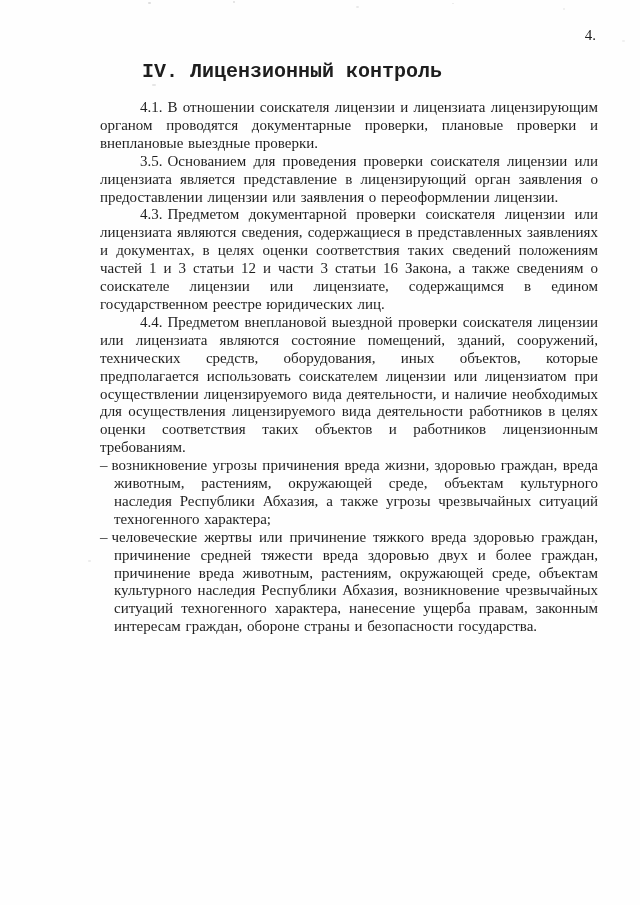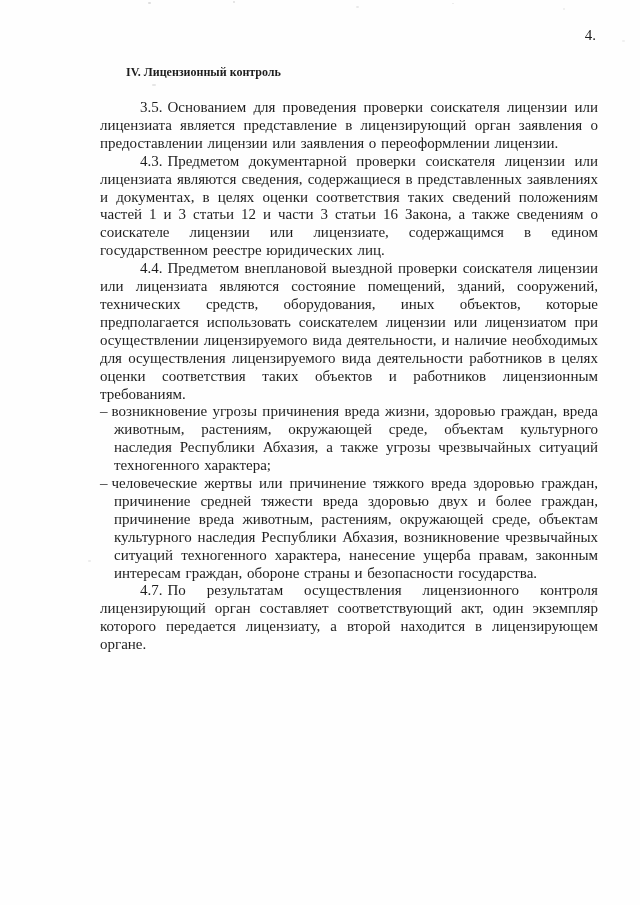--- a/index.html
+++ b/index.html
@@ -24,24 +24,25 @@
   }
   .page-number {
     margin-top: 27px;
     text-align: right;
     padding-right: 2px;
     font-size: 15px;
     line-height: 17px;
   }
   .heading {
     margin-top: 19px;
-    margin-left: 26px;
-    font-size: 12px;
+    margin-left: 42px;
+    font-size: 20px;
     line-height: 18px;
     font-weight: bold;
+    font-family: Liberation Mono, monospace;
   }
   .body-text { margin-top: 18px; }
   .para {
     font-size: 15px;
     line-height: 17.9px;
     text-align: justify;
     text-indent: 40px;
     word-spacing: 1px;
   }
   .pnum { margin-right: 5px; }
@@ -88,31 +89,31 @@
   <span class="speckle s9"></span>
 
   <div class="content">
 
     <div class="page-number">4.</div>
 
     <h1 class="heading">IV. Лицензионный контроль</h1>
 
     <div class="body-text">
 
+      <p class="para"><span class="pnum">4.1.</span><span>В отношении соискателя лицензии и лицензиата лицензирующим органом проводятся документарные проверки, плановые проверки и внеплановые выездные проверки.</span></p>
 
       <p class="para"><span class="pnum">3.5.</span><span>Основанием для проведения проверки соискателя лицензии или лицензиата является представление в лицензирующий орган заявления о предоставлении лицензии или заявления о переоформлении лицензии.</span></p>
 
       <p class="para"><span class="pnum">4.3.</span><span>Предметом документарной проверки соискателя лицензии или лицензиата являются сведения, содержащиеся в представленных заявлениях и документах, в целях оценки соответствия таких сведений положениям частей 1 и 3 статьи 12 и части 3 статьи 16 Закона, а также сведениям о соискателе лицензии или лицензиате, содержащимся в едином государственном реестре юридических лиц.</span></p>
 
       <p class="para"><span class="pnum">4.4.</span><span>Предметом внеплановой выездной проверки соискателя лицензии или лицензиата являются состояние помещений, зданий, сооружений, технических средств, оборудования, иных объектов, которые предполагается использовать соискателем лицензии или лицензиатом при осуществлении лицензируемого вида деятельности, и наличие необходимых для осуществления лицензируемого вида деятельности работников в целях оценки соответствия таких объектов и работников лицензионным требованиям.</span></p>
 
 
 
       <div class="bullets">
         <p class="bullet"><span class="dash">–</span><span>возникновение угрозы причинения вреда жизни, здоровью граждан, вреда животным, растениям, окружающей среде, объектам культурного наследия Республики Абхазия, а также угрозы чрезвычайных ситуаций техногенного характера;</span></p>
         <p class="bullet"><span class="dash">–</span><span>человеческие жертвы или причинение тяжкого вреда здоровью граждан, причинение средней тяжести вреда здоровью двух и более граждан, причинение вреда животным, растениям, окружающей среде, объектам культурного наследия Республики Абхазия, возникновение чрезвычайных ситуаций техногенного характера, нанесение ущерба правам, законным интересам граждан, обороне страны и безопасности государства.</span></p>
       </div>
 
-      <p class="para"><span class="pnum">4.7.</span><span>По результатам осуществления лицензионного контроля лицензирующий орган составляет соответствующий акт, один экземпляр которого передается лицензиату, а второй находится в лицензирующем органе.</span></p>
 
     </div>
   </div>
 </div>
 
 </body></html>

